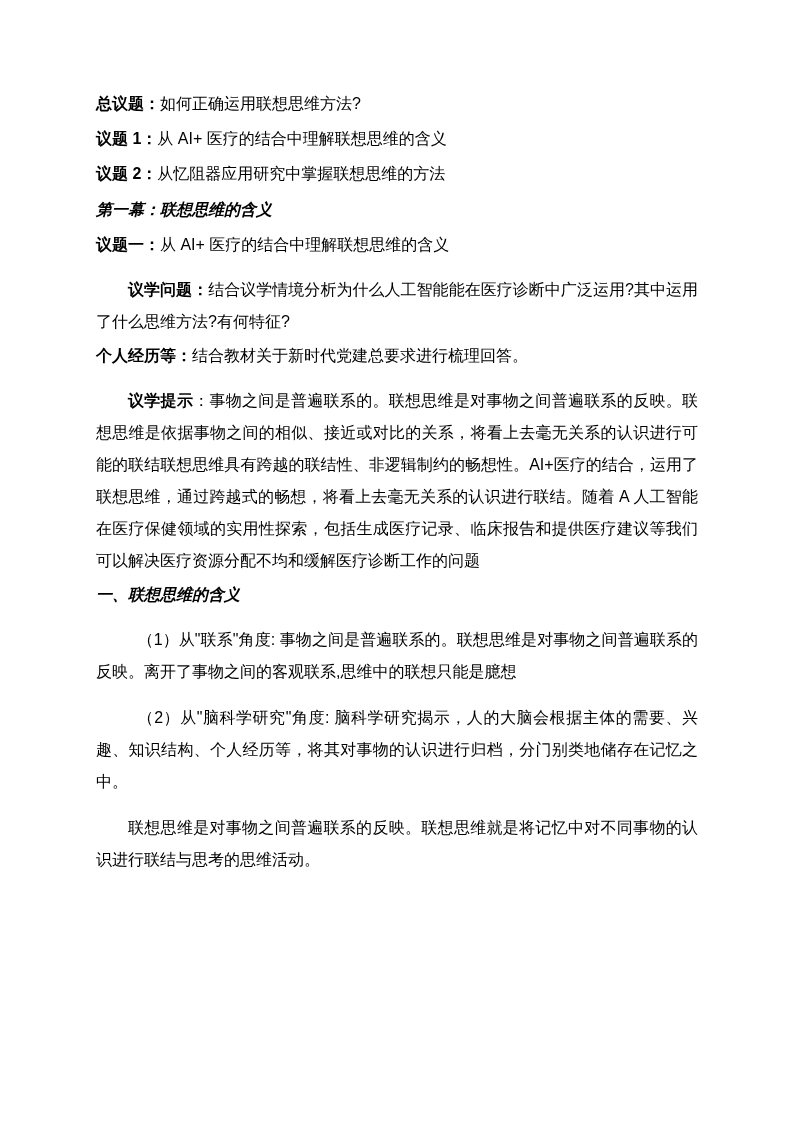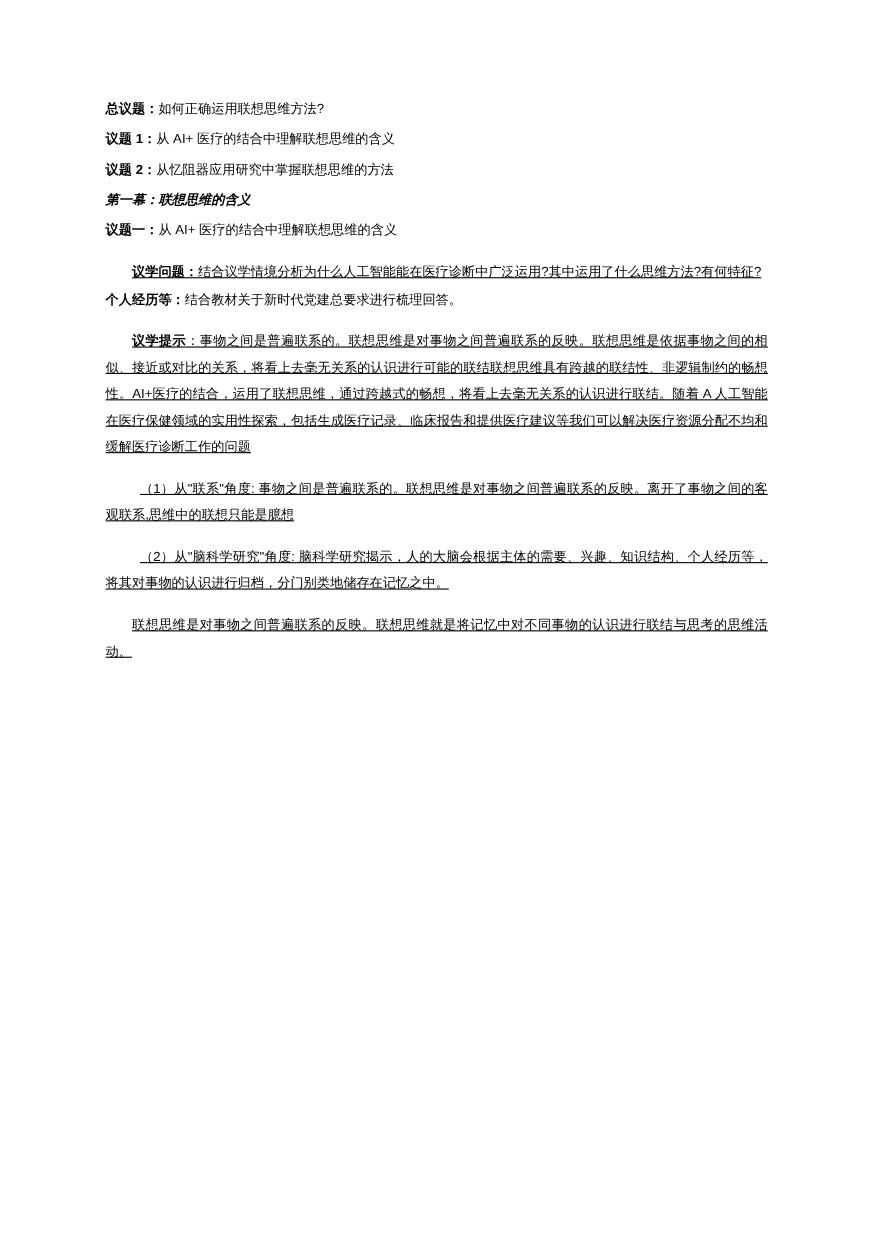--- a/index.html
+++ b/index.html
@@ -15,37 +15,36 @@
   }
   .page {
     position: relative;
     width: 794px;
     height: 1123px;
     box-sizing: border-box;
     padding: 88px 96px 60px 96px;
     background: #ffffff;
   }
   .doc {
-    font-size: 12px;
+    font-size: 16px;
     line-height: 1.95;
   }
   .line {
     margin: 0 0 4px 0;
     white-space: normal;
   }
   .bold {
     font-weight: bold;
     font-style: italic;
   }
   .para {
     margin: 14px 0 2px 0;
     text-align: justify;
     text-justify: inter-ideograph;
     line-height: 2.0;
-    text-decoration: underline;
   }
   .para-indent {
     text-indent: 2em;
   }
   .sub-indent {
     text-indent: 2.6em;
   }
   .run-bold {
     font-weight: bold;
   }
@@ -56,17 +55,18 @@
 <div class="page">
   <div class="doc" id="doc-body">
       <p class="line"><span class="run-bold">总议题：</span><span>如何正确运用联想思维方法?</span></p>
       <p class="line"><span class="run-bold">议题 1：</span><span>从 AI+ 医疗的结合中理解联想思维的含义</span></p>
       <p class="line"><span class="run-bold">议题 2：</span><span>从忆阻器应用研究中掌握联想思维的方法</span></p>
       <p class="line bold"><span>第一幕：联想思维的含义</span></p>
       <p class="line"><span class="run-bold">议题一：</span><span>从 AI+ 医疗的结合中理解联想思维的含义</span></p>
       <p class="para para-indent"><span class="run-bold">议学问题：</span><span>结合议学情境分析为什么人工智能能在医疗诊断中广泛运用?其中运用了什么思维方法?有何特征?</span></p>
       <p class="line"><span class="run-bold">个人经历等：</span><span>结合教材关于新时代党建总要求进行梳理回答。</span></p>
       <p class="para para-indent"><span class="run-bold">议学提示</span><span>：事物之间是普遍联系的。联想思维是对事物之间普遍联系的反映。联想思维是依据事物之间的相似、接近或对比的关系，将看上去毫无关系的认识进行可能的联结联想思维具有跨越的联结性、非逻辑制约的畅想性。AI+医疗的结合，运用了联想思维，通过跨越式的畅想，将看上去毫无关系的认识进行联结。随着 A 人工智能在医疗保健领域的实用性探索，包括生成医疗记录、临床报告和提供医疗建议等我们可以解决医疗资源分配不均和缓解医疗诊断工作的问题</span></p>
+      <p class="line bold"><span>一、联想思维的含义</span></p>
       <p class="para sub-indent"><span>（1）从"联系"角度: 事物之间是普遍联系的。联想思维是对事物之间普遍联系的反映。离开了事物之间的客观联系,思维中的联想只能是臆想</span></p>
       <p class="para sub-indent"><span>（2）从"脑科学研究"角度: 脑科学研究揭示，人的大脑会根据主体的需要、兴趣、知识结构、个人经历等，将其对事物的认识进行归档，分门别类地储存在记忆之中。</span></p>
       <p class="para para-indent"><span>联想思维是对事物之间普遍联系的反映。联想思维就是将记忆中对不同事物的认识进行联结与思考的思维活动。</span></p>
     </div>
 </div>
 
 </body></html>

